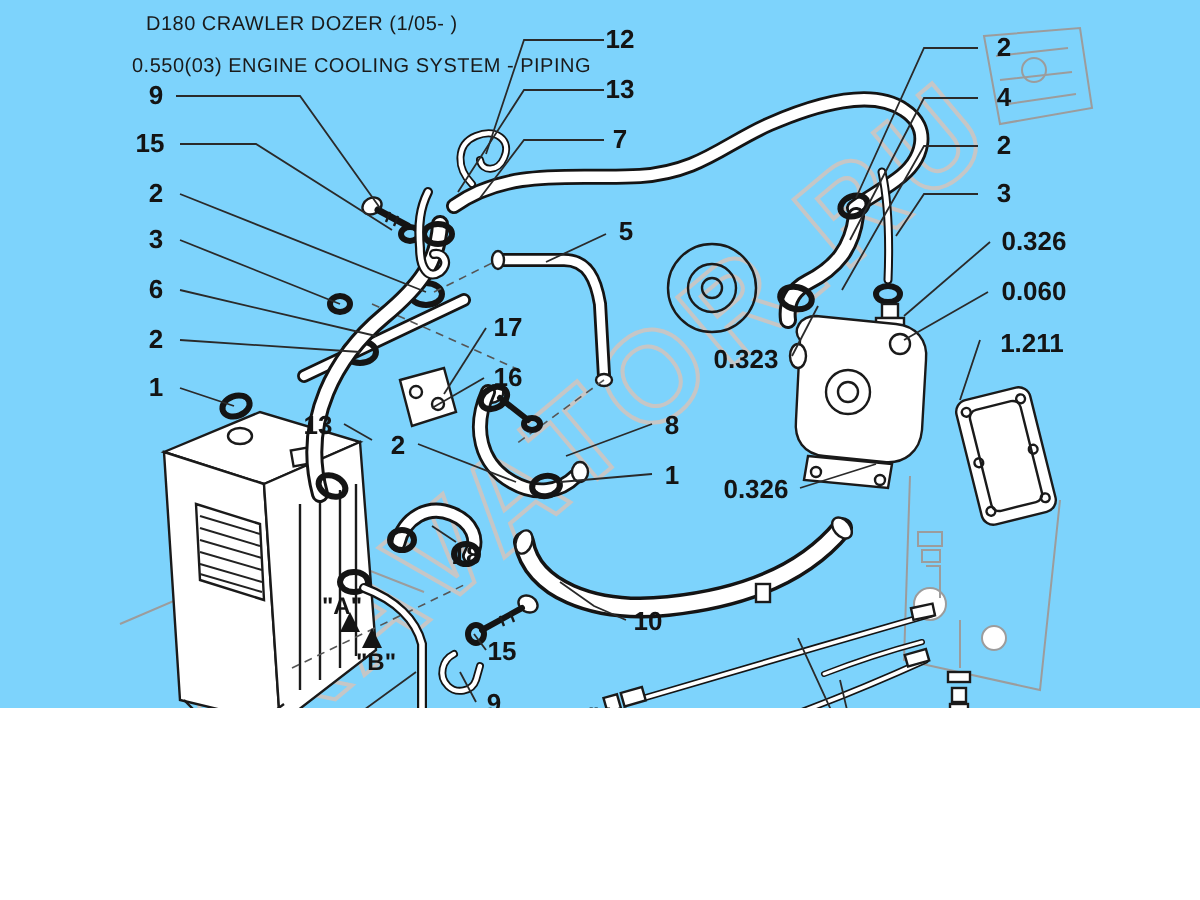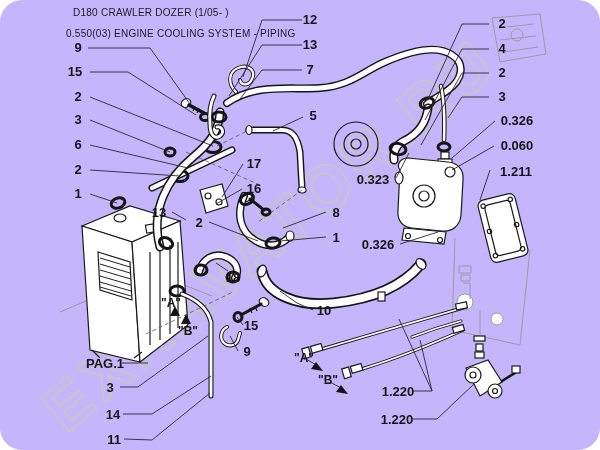--- a/index.html
+++ b/index.html
@@ -1,17 +1,17 @@
 <!DOCTYPE html>
 <html><head>
 <meta charset="utf-8">
 <style>
   html,body{margin:0;padding:0;background:#fff;}
-  .stage{position:relative;width:600px;height:450px;background:#c4b5fd;overflow:hidden;
-         font-family:"Liberation Sans",sans-serif;border-radius:22px;}
+  .stage{position:relative;width:600px;height:354px;background:#7dd3fc;overflow:hidden;
+         font-family:"Liberation Sans",sans-serif;}
   .hdr{position:absolute;font-size:10px;color:#1a1a1a;letter-spacing:.25px;white-space:nowrap;}
   svg{position:absolute;left:0;top:0;}
   .ln{fill:none;stroke:#1a1a1a;stroke-width:1.2;}
   .lnf{fill:#fff;stroke:#1a1a1a;stroke-width:1.2;}
   .lt{fill:none;stroke:#9c9c9c;stroke-width:1;}
   .ltf{fill:#fff;stroke:#9c9c9c;stroke-width:1;}
   .ldr{fill:none;stroke:#2a2a2a;stroke-width:.9;}
   .dsh{fill:none;stroke:#555;stroke-width:.8;stroke-dasharray:4 3;}
   .to{fill:none;stroke:#141414;stroke-linecap:round;}
   .ti{fill:none;stroke:#fff;stroke-linecap:round;}

